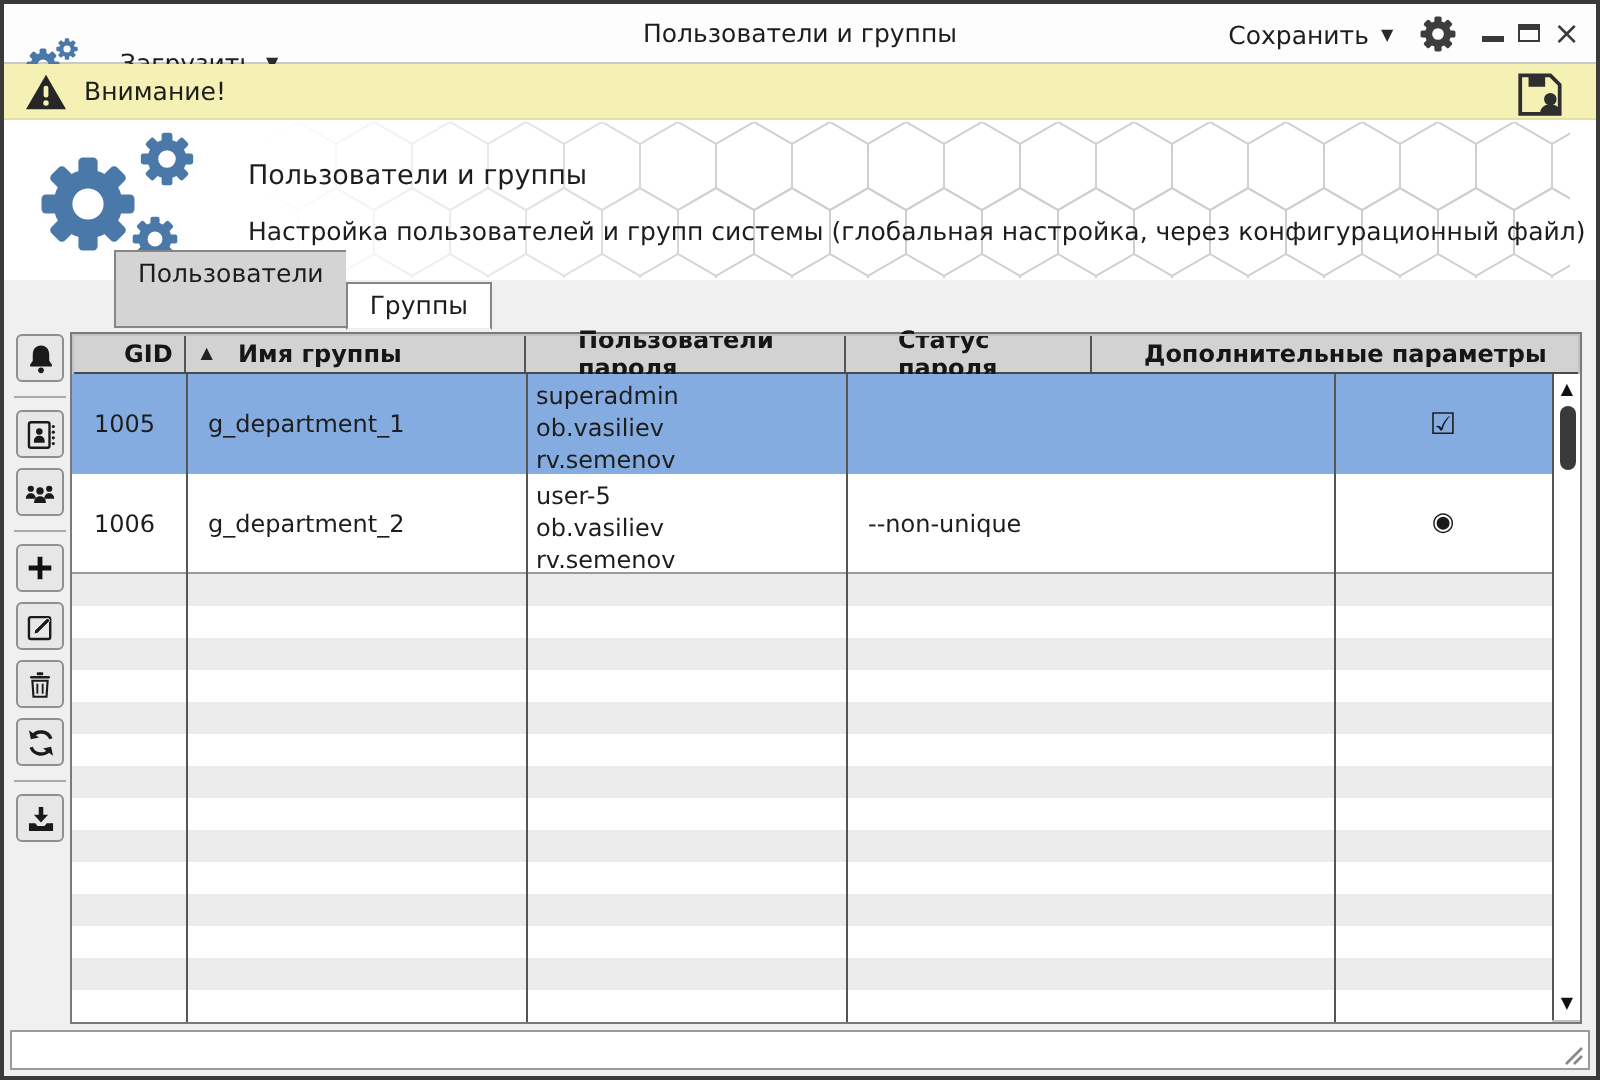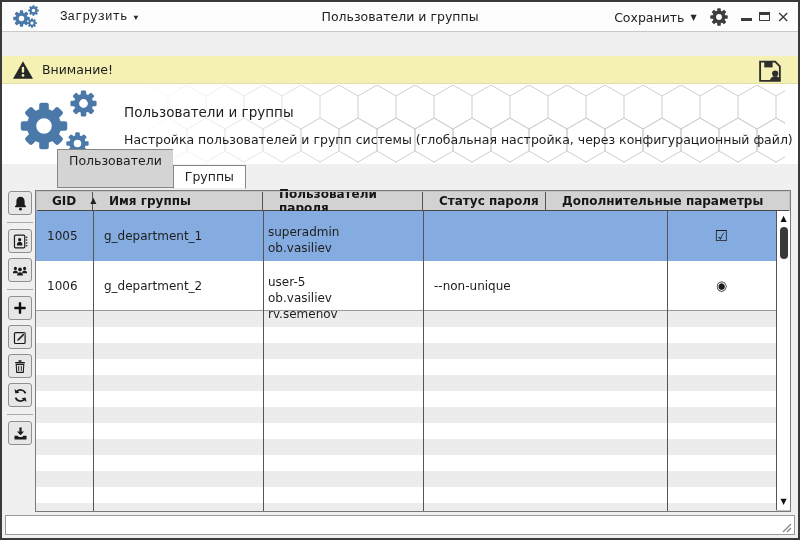--- a/index.html
+++ b/index.html
@@ -3,32 +3,32 @@
 <meta charset="utf-8">
 <style>
   * { margin:0; padding:0; box-sizing:border-box; }
   html,body { width:800px; height:540px; }
   body { font-family:"DejaVu Sans", sans-serif; font-size:12px; color:#1d1d1d; background:#888; }
 
   .window { width:800px; height:540px; background:#f0f0f0; border:2px solid #3a3a3a; display:flex; flex-direction:column; }
 
   
   .titlebar { height:30px; background:#fdfdfd; border-bottom:1px solid #c9c9c9; position:relative; flex:none; }
-  .tb-left { position:absolute; left:10px; top:2px; display:flex; gap:14px; height:26px;font-family:Liberation Mono, monospace; }
+  .tb-left { position:absolute; left:10px; top:16px; display:flex; gap:14px; height:26px; }
   .dropdown { display:flex; align-items:center; gap:6px; cursor:default; font-size:12.5px; }
   .dd-arrow { font-size:8px; color:#2a2a2a; }
   .tb-title { position:absolute; left:0; right:0; top:7px; text-align:center; font-size:12.5px; }
   .tb-right { position:absolute; right:8px; top:2px; display:flex; align-items:center; gap:13px; height:26px; }
   .winctl { display:flex; align-items:center; gap:7px; }
   .min-glyph { display:inline-block; width:11px; height:3px; background:#3a3a3a; }
   .max-glyph { display:inline-block; width:11px; height:9px; border:1.5px solid #3a3a3a; border-top:3px solid #3a3a3a; }
   .close-glyph { font-size:16px; line-height:12px; color:#3a3a3a; }
 
   
-  .warnbar { height:28px; background:#f5f1b4; border-bottom:1px solid #e4e0a0; display:flex; align-items:center; padding:0 10px; flex:none; position:relative;margin-top:24px; }
+  .warnbar { height:28px; background:#f5f1b4; border-bottom:1px solid #e4e0a0; display:flex; align-items:center; padding:0 10px; flex:none; position:relative; }
   .warn-text { margin-left:8px; font-size:12.5px; }
   .warn-save { position:absolute; right:14px; top:2px; }
 
   
   .hero { height:80px; background:#ffffff; position:relative; overflow:hidden; flex:none; }
   .hexwrap { position:absolute; left:128px; top:1px; }
   .hexfade { position:absolute; left:128px; top:1px; width:280px; height:78px;
              background:linear-gradient(to right, #ffffff 0%, rgba(255,255,255,0) 85%); }
   .hero-gears { position:absolute; left:14px; top:4px; }
   .hero-title { position:absolute; left:122px; top:20px; font-size:13.5px; }
@@ -44,37 +44,37 @@
   .content { flex:1; display:flex; padding:2px 5px 0 3px; min-height:0; }
   .sidebar { width:30px; flex:none; display:flex; flex-direction:column; align-items:center; padding-top:1px; }
   .sbtn { width:24px; height:24px; background:#e7e7e7; border:1px solid #8f8f8f; border-radius:3px;
           display:flex; align-items:center; justify-content:center; margin-bottom:5px; cursor:default; }
   .sb-sep { width:26px; height:1px; background:#aaa; margin:2px 0 6px; }
 
   
   .tablebox { flex:1; border:1px solid #7a7a7a; background:#fff; position:relative; display:flex; flex-direction:column; margin-right:2px; }
   .tablebox-inner { position:absolute; inset:0; border:1px solid #c2c2c2; pointer-events:none; }
   .thead { height:20px; background:#d2d2d2; border-bottom:1px solid #4a4a4a; display:flex; font-weight:600; flex:none; }
-  .th { display:flex; align-items:center; padding-left:16px; border-right:1px solid #555; font-size:12px; color:#161616; }
+  .th { display:flex; align-items:center; padding-left:26px; border-right:1px solid #555; font-size:12px; color:#161616; }
   .th:last-child { border-right:none; }
   .sort-arrow { font-size:8px; margin-left:14px; color:#222; }
   .c-gid { width:57px; flex:none; }
   .c-name { width:170px; flex:none; }
   .c-users { width:160px; flex:none; }
   .c-params { width:244px; flex:none; }
   .c-status { flex:1; }
 
   .tbody { flex:1; position:relative; display:flex; flex-direction:column; margin-right:14px; min-height:0; }
   .vline { position:absolute; top:0; bottom:0; width:1px; background:#555; z-index:3; pointer-events:none; }
   .row { height:50px; display:flex; flex:none; position:relative; z-index:1; }
   .row.selected { background:#85ace0; }
   .row.plain { background:#fff; border-bottom:1px solid #9a9a9a; }
   .cell { font-size:12px; }
   .cell.mid { display:flex; align-items:center; padding-left:11px; }
-  .cell.userlines { padding:13px 0 0 5px; line-height:16px; }
+  .cell.userlines { padding:3px 0 0 5px; line-height:16px; }
   .cell.centered { display:flex; align-items:center; justify-content:center; }
   .status-glyph { font-size:15px; color:#1b1b1b; }
   .filler { flex:1; background:repeating-linear-gradient(to bottom, #ececec 0 16px, #ffffff 16px 32px); }
 
   .vscroll { position:absolute; top:20px; right:0; bottom:1px; width:14px; background:#fff; border-left:1px solid #555; display:flex; flex-direction:column; align-items:center; z-index:4; }
   .scr-arrow { font-size:8px; color:#111; line-height:10px; flex:none; cursor:default; }
   .scr-arrow.up { margin-top:3px; }
   .scr-thumb { width:8px; height:32px; background:#3a3a3a; border-radius:4px; margin-top:3px; flex:none; cursor:default; }
   .scr-space { flex:1; }
   .scr-arrow.down { margin-bottom:3px; }

